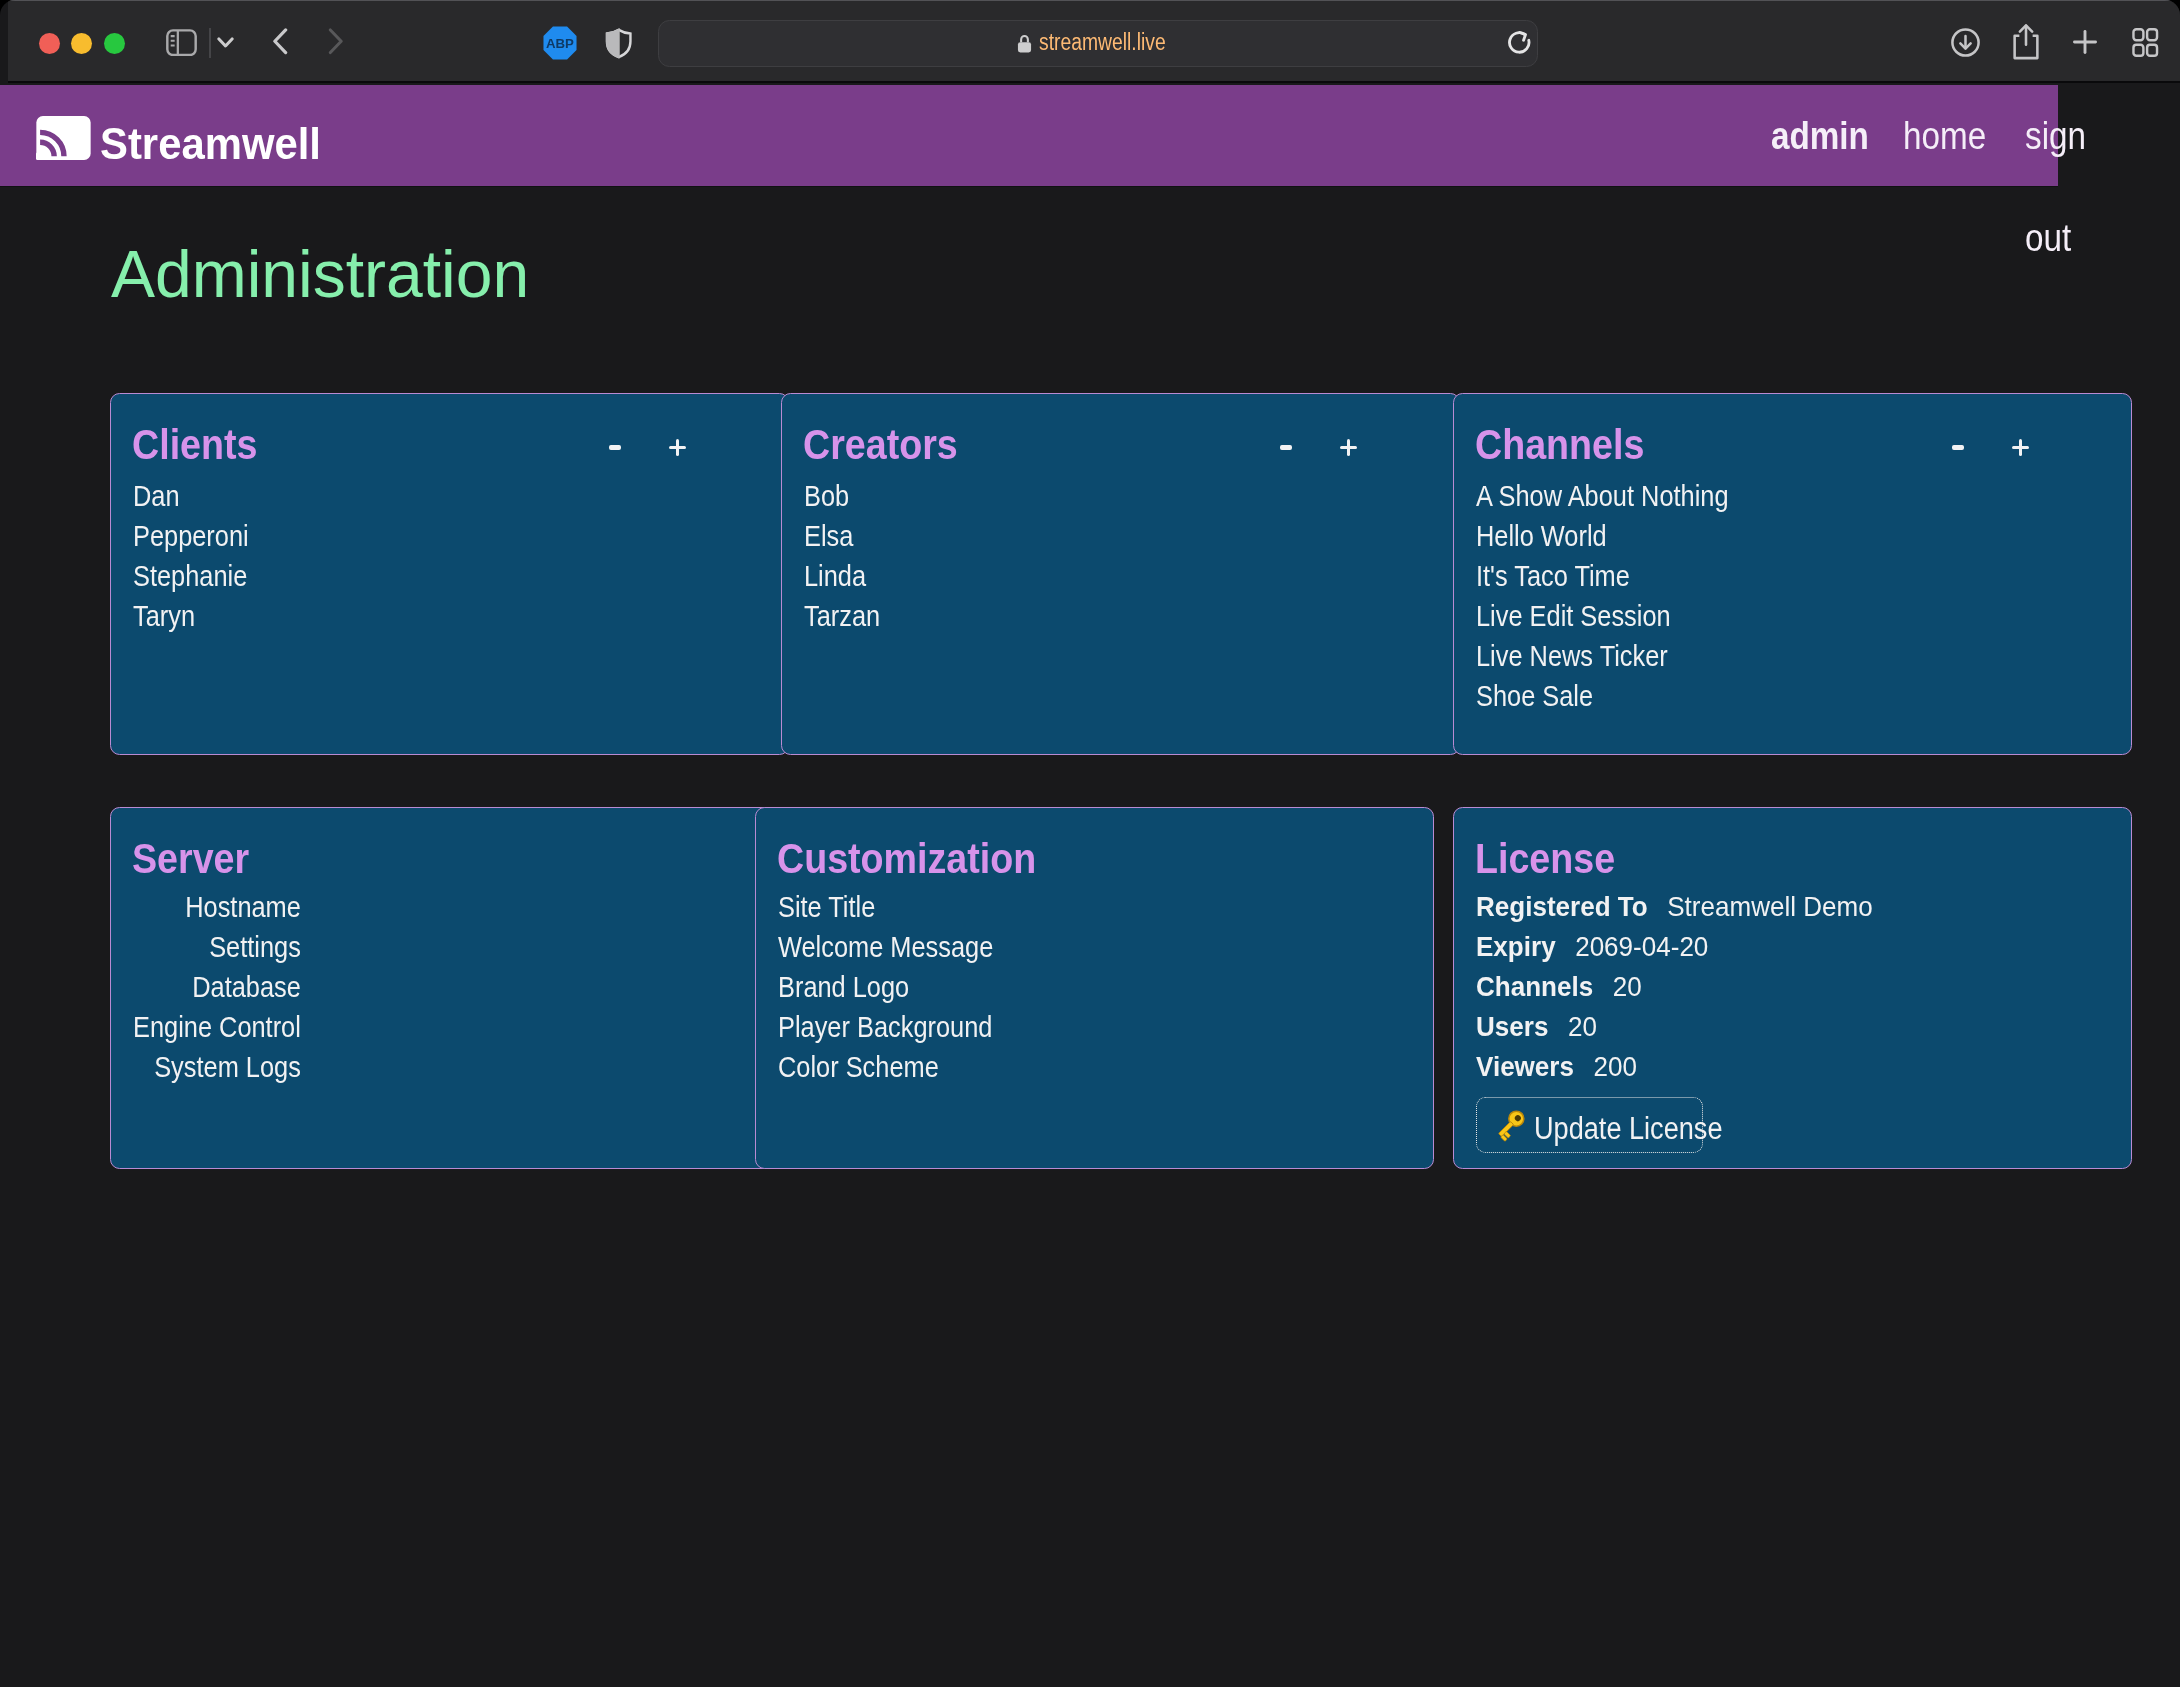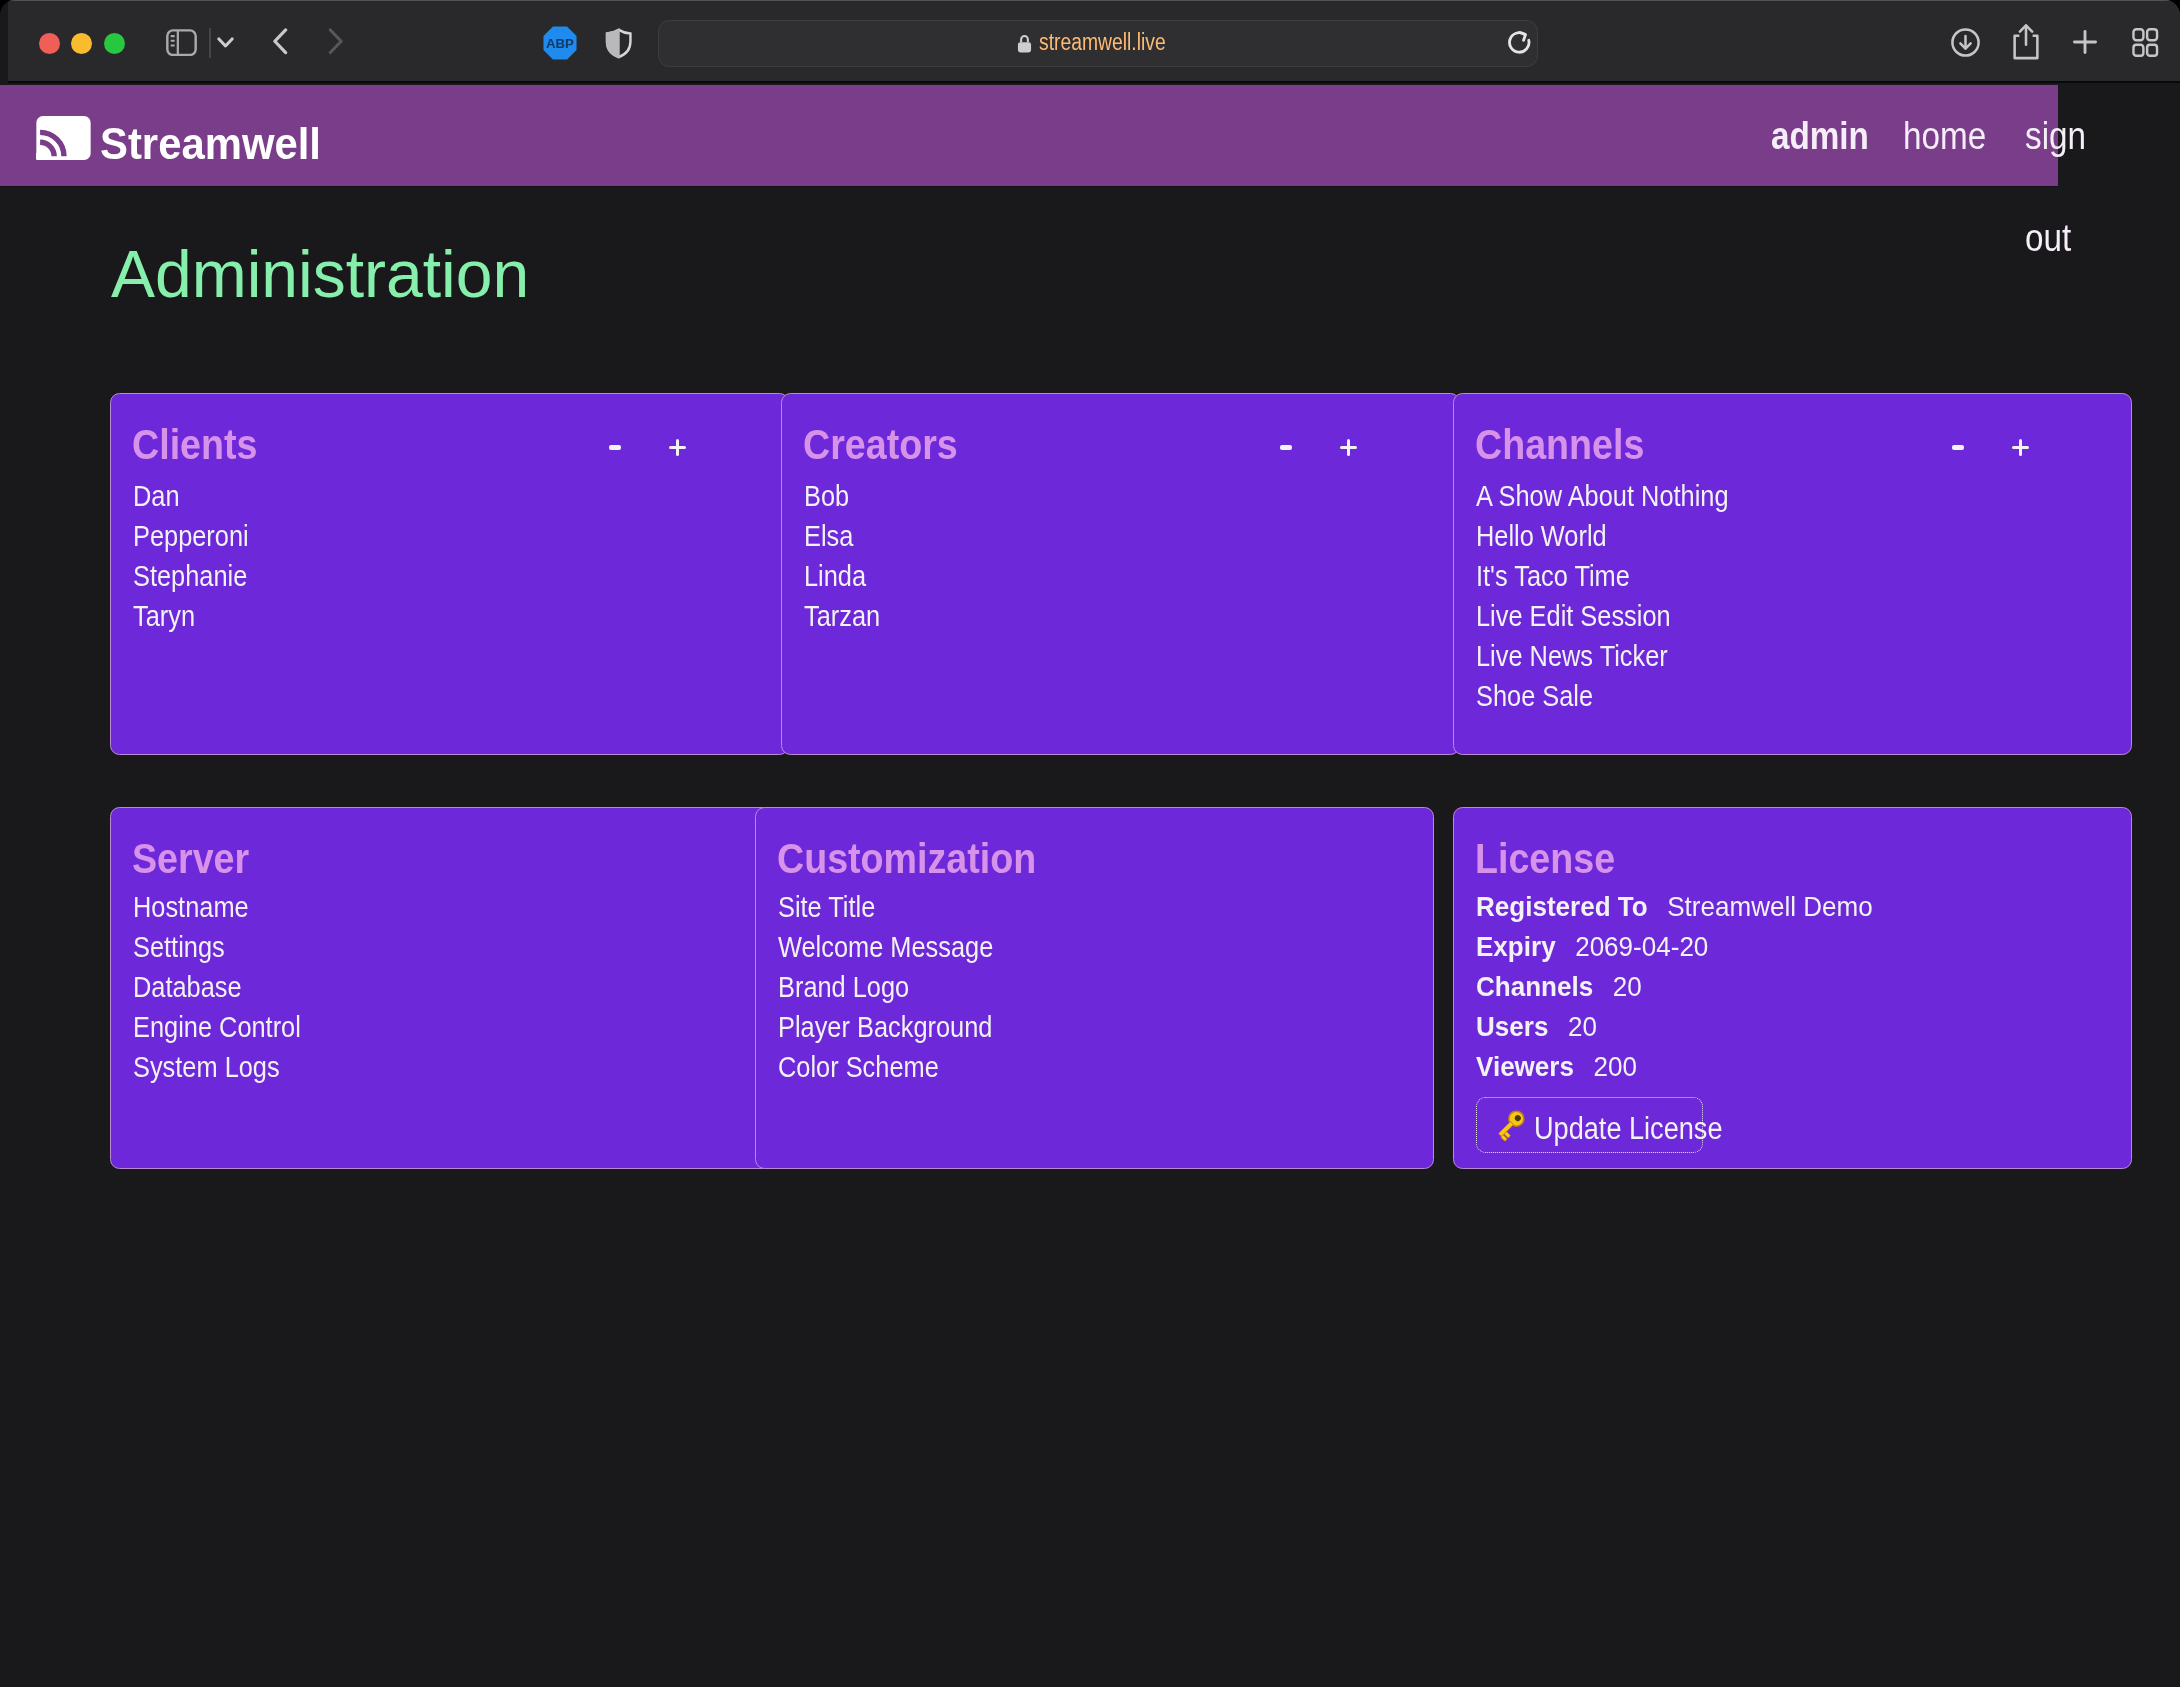--- a/index.html
+++ b/index.html
@@ -23,21 +23,21 @@
   
   .navbar { position:absolute; left:0; top:85px; width:2058px; height:102px; background:#7a3d8a; border-bottom:1.9px solid #111113; }
   .brand { position:absolute; left:100px; top:7.6px; height:102px; line-height:102px;
            font-size:45px; font-weight:bold; color:#fff; }
   .brand span { display:inline-block; transform:scaleX(.93); transform-origin:0 50%; }
   .nl { position:absolute; top:0; height:102px; line-height:102px; color:#f5eef8; font-size:38px;
         transform:scaleX(.875); transform-origin:0 50%; }
   
   h1 { position:absolute; left:111px; top:236px; font-size:66px; font-weight:400;
        color:#86efac; letter-spacing:0; }
-  .card { position:absolute; width:679px; height:362px; background:#6d28d9;
+  .card { position:absolute; width:679px; height:362px; background:#0c4a6e;
           border:1.9px solid #b98bd3; border-radius:9.5px; }
   .card h2 { position:absolute; left:21px; top:25.6px; font-size:43px; font-weight:bold;
              color:#d793ea; transform:scaleX(.875); transform-origin:0 0; }
   .items { position:absolute; left:22px; top:82px; font-size:29px; line-height:40px;
            color:#f2f2f3; transform:scaleX(.875); transform-origin:0 0; }
   .minus { position:absolute; left:498px; top:51px; width:12.3px; height:4.7px; background:#f2f2f3; border-radius:1.9px; }
   .plus  { position:absolute; left:558px; top:45px; width:17px; height:17px; }
   .plus::before { content:""; position:absolute; left:6.6px; top:0; width:3.8px; height:17px; background:#f2f2f3; border-radius:1.9px; }
   .plus::after  { content:""; position:absolute; left:0; top:6.6px; width:17px; height:3.8px; background:#f2f2f3; border-radius:1.9px; }
   .lic { position:absolute; left:22px; top:79px; font-size:28px; line-height:40px;
@@ -146,21 +146,21 @@
       <div class="plus"></div>
     <div class="items">Bob<br>Elsa<br>Linda<br>Tarzan</div>
   </div>
   <div class="card" style="left:1453px; top:393px;">
     <h2>Channels</h2>
     <div class="minus"></div>
       <div class="plus"></div>
     <div class="items">A Show About Nothing<br>Hello World<br>It's Taco Time<br>Live Edit Session<br>Live News Ticker<br>Shoe Sale</div>
   </div>
 
-  <div class="card" style="left:110px; top:807px;">
+  <div class="card" style="left:110px; top:807px;text-align:right;">
     <h2>Server</h2>
     <div class="items" style="top:79px">Hostname<br>Settings<br>Database<br>Engine Control<br>System Logs</div>
   </div>
   <div class="card" style="left:755px; top:807px;">
     <h2>Customization</h2>
     <div class="items" style="top:79px">Site Title<br>Welcome Message<br>Brand Logo<br>Player Background<br>Color Scheme</div>
   </div>
   <div class="card" style="left:1453px; top:807px;">
     <h2>License</h2>
     <div class="lic">

